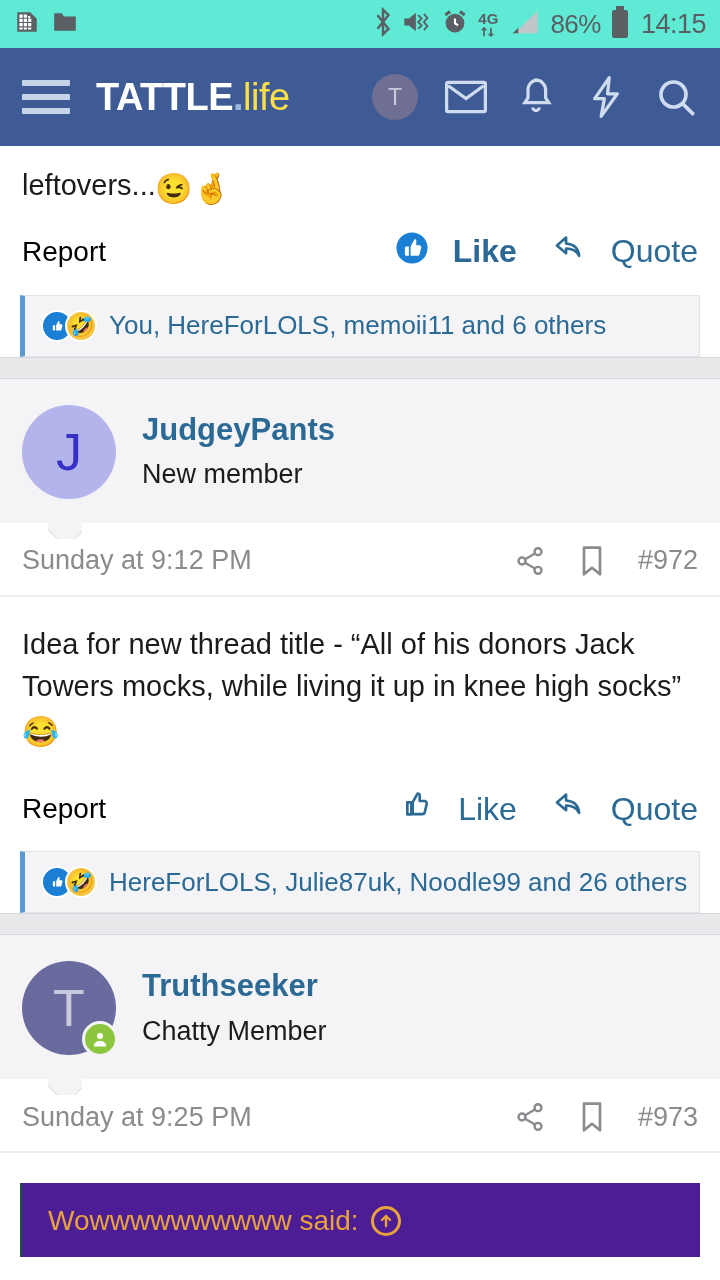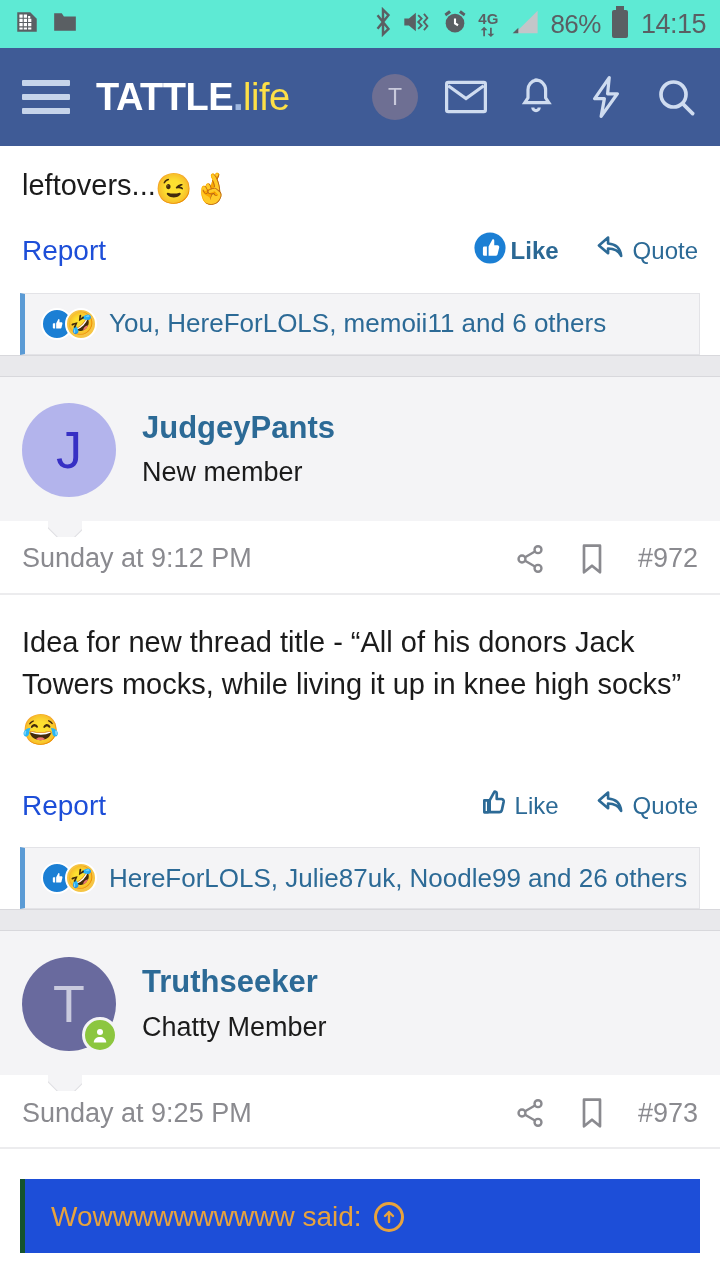--- a/index.html
+++ b/index.html
@@ -100,33 +100,33 @@
     padding: 0 22px;
   }
   .emoji { font-size: 30px; vertical-align: -4px; }
 
   .actions {
     display: flex;
     align-items: center;
     padding: 20px 22px 16px 22px;
   }
   .report-link {
-    color: #1d4ed8;
+    color: #000000;
     font-size: 28px;
   }
   .act-right {
     margin-left: auto;
     display: flex;
     align-items: center;
     gap: 36px;
   }
   .act-item {
-    display: flex; align-items: center; gap: 4px;
+    display: flex; align-items: center; gap: 24px;
     color: #2c6a96;
-    font-size: 24px;
+    font-size: 32px;
     cursor: pointer;
     justify-content: space-between;
   }
   .act-item.liked { font-weight: 700; color: #2b6894; }
 
   .reactions {
     margin: 6px 20px 0 20px;
     background: #f4f4f6;
     border: 1px solid #e3e3e7;
     border-left: 5px solid #5b9bd5;
@@ -228,22 +228,22 @@
     gap: 32px;
   }
   .meta-num { color: #8a8a8f; font-size: 27px; }
   .meta-ic { cursor: pointer; display: flex; align-items: center; }
 
   .post-text-wrap { padding: 26px 16px 6px 0; }
 
   
   .quote-block {
     margin: 30px 20px 0 20px;
-    background: #1d4ed8;
-    border-left: 5px solid #14532d;
+    background: #4c1d95;
+    border-left: 2px solid #14532d;
     padding: 22px 22px 20px 26px;
   }
   .quote-head {
     display: flex; align-items: center; gap: 12px;
     color: #e8a33d;
     font-size: 28px;
   }
   .quote-arrow {
     width: 30px; height: 30px;
     border: 3px solid #e8a33d;

